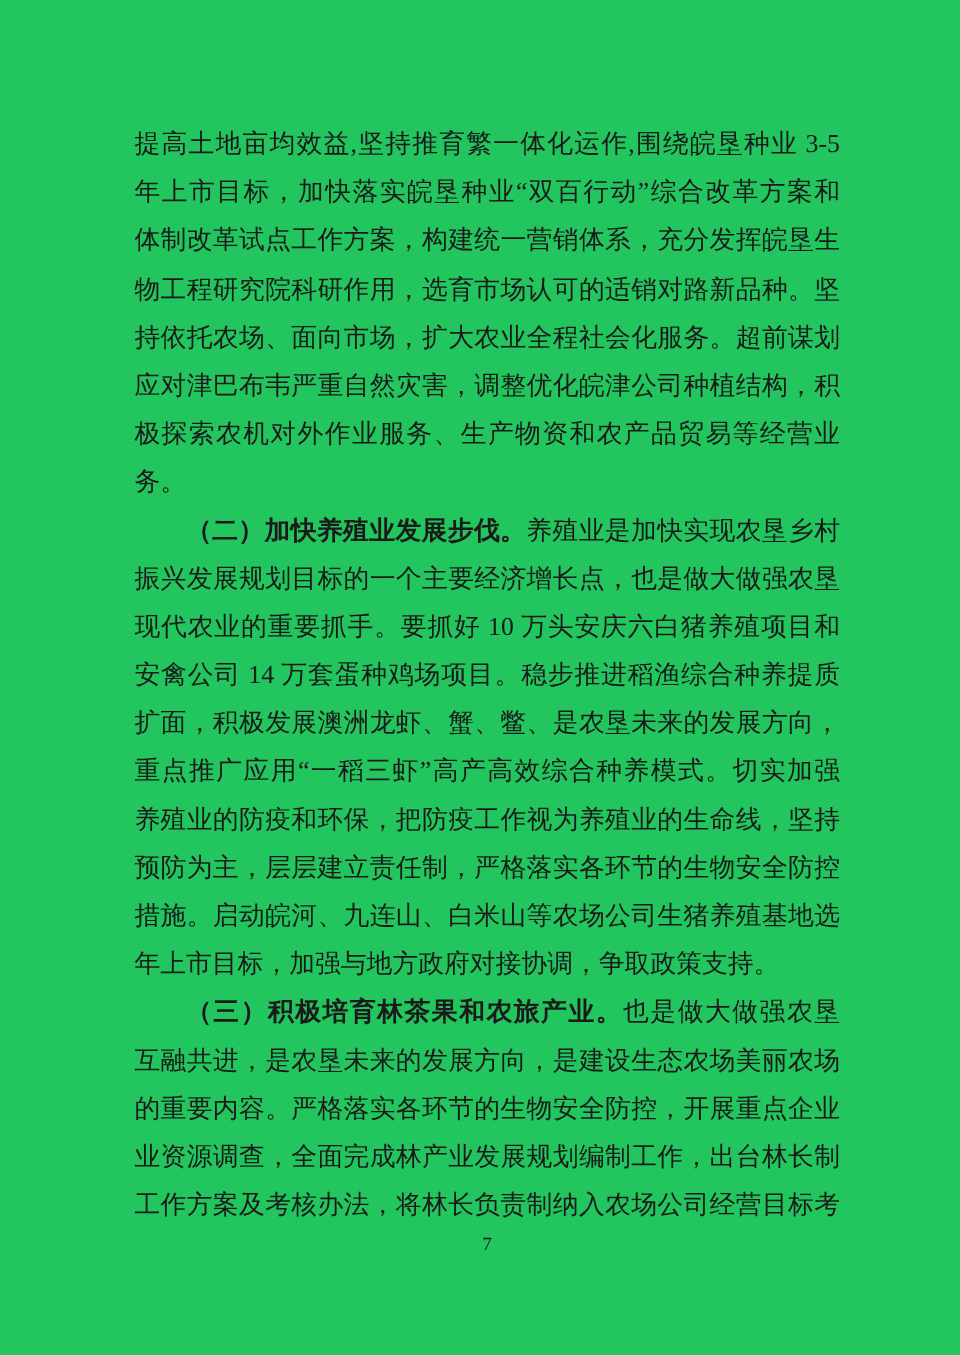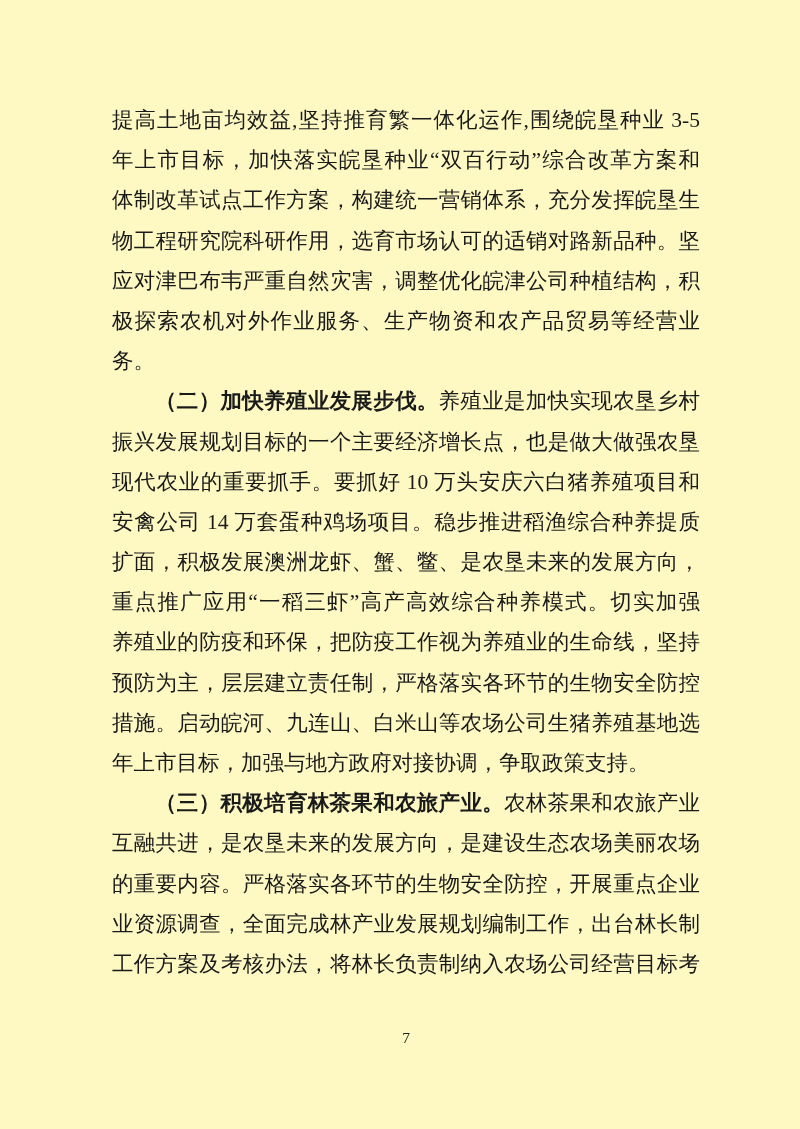--- a/index.html
+++ b/index.html
@@ -8,21 +8,21 @@
     height: 1129px;
     background: #ffffff;
     position: relative;
     font-family: "Liberation Serif", "DejaVu Serif", serif;
     color: #1a1a1a;
   }
   .page {
     position: absolute;
     left: 0; top: 0;
     width: 800px; height: 1129px;
-    background: #fef9c3;
+    background: #22c55e;
     overflow: hidden;
   }
   .content {
     position: absolute;
     left: 112px;
     top: 100px;
     width: 588px;
   }
   .para { margin: 0; padding: 0; }
   .line {
@@ -51,40 +51,41 @@
 <body>
 
 <div class="page">
   <div class="content">
 
     <div class="para">
       <div class="line">提高土地亩均效益,坚持推育繁一体化运作,围绕皖垦种业 3-5</div>
       <div class="line">年上市目标，加快落实皖垦种业“双百行动”综合改革方案和</div>
       <div class="line">体制改革试点工作方案，构建统一营销体系，充分发挥皖垦生</div>
       <div class="line">物工程研究院科研作用，选育市场认可的适销对路新品种。坚</div>
+      <div class="line">持依托农场、面向市场，扩大农业全程社会化服务。超前谋划</div>
       <div class="line">应对津巴布韦严重自然灾害，调整优化皖津公司种植结构，积</div>
       <div class="line">极探索农机对外作业服务、生产物资和农产品贸易等经营业</div>
       <div class="line end">务。</div>
     </div>
 
     <div class="para">
       <div class="line indent"><span class="b">（二）加快养殖业发展步伐。</span><span>养殖业是加快实现农垦乡村</span></div>
       <div class="line">振兴发展规划目标的一个主要经济增长点，也是做大做强农垦</div>
       <div class="line">现代农业的重要抓手。要抓好 10 万头安庆六白猪养殖项目和</div>
       <div class="line">安禽公司 14 万套蛋种鸡场项目。稳步推进稻渔综合种养提质</div>
       <div class="line">扩面，积极发展澳洲龙虾、蟹、鳖、是农垦未来的发展方向，</div>
       <div class="line">重点推广应用“一稻三虾”高产高效综合种养模式。切实加强</div>
       <div class="line">养殖业的防疫和环保，把防疫工作视为养殖业的生命线，坚持</div>
       <div class="line">预防为主，层层建立责任制，严格落实各环节的生物安全防控</div>
       <div class="line">措施。启动皖河、九连山、白米山等农场公司生猪养殖基地选</div>
       <div class="line end">年上市目标，加强与地方政府对接协调，争取政策支持。</div>
     </div>
 
     <div class="para">
-      <div class="line indent"><span class="b">（三）积极培育林茶果和农旅产业。</span><span>农林茶果和农旅产业</span></div>
+      <div class="line indent"><span class="b">（三）积极培育林茶果和农旅产业。</span><span>也是做大做强农垦</span></div>
       <div class="line">互融共进，是农垦未来的发展方向，是建设生态农场美丽农场</div>
       <div class="line">的重要内容。严格落实各环节的生物安全防控，开展重点企业林</div>
       <div class="line">业资源调查，全面完成林产业发展规划编制工作，出台林长制</div>
       <div class="line">工作方案及考核办法，将林长负责制纳入农场公司经营目标考</div>
     </div>
 
   </div>
 
   <div class="page-num">7</div>
 </div>

